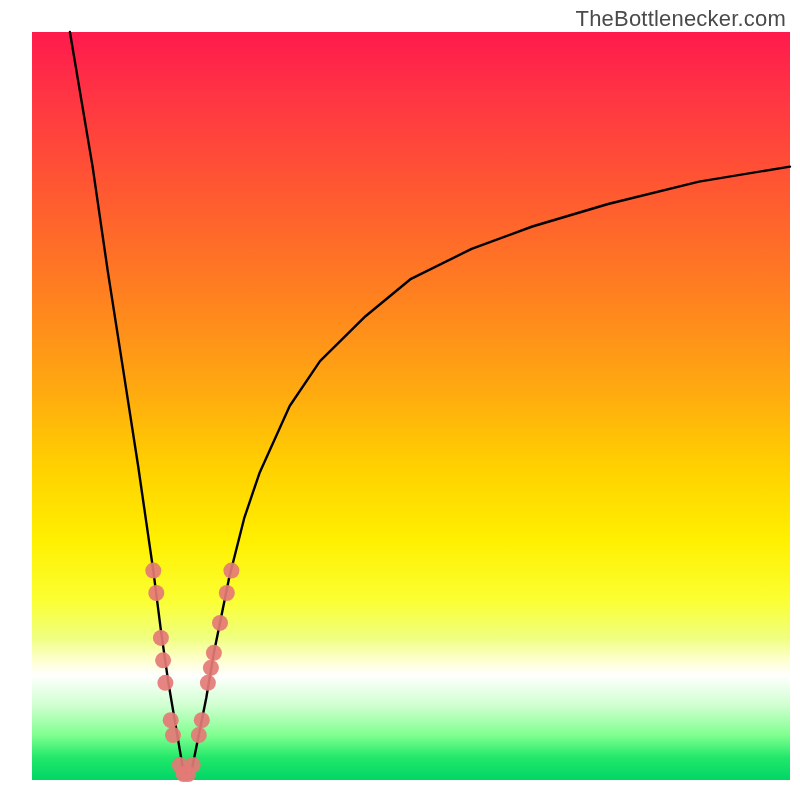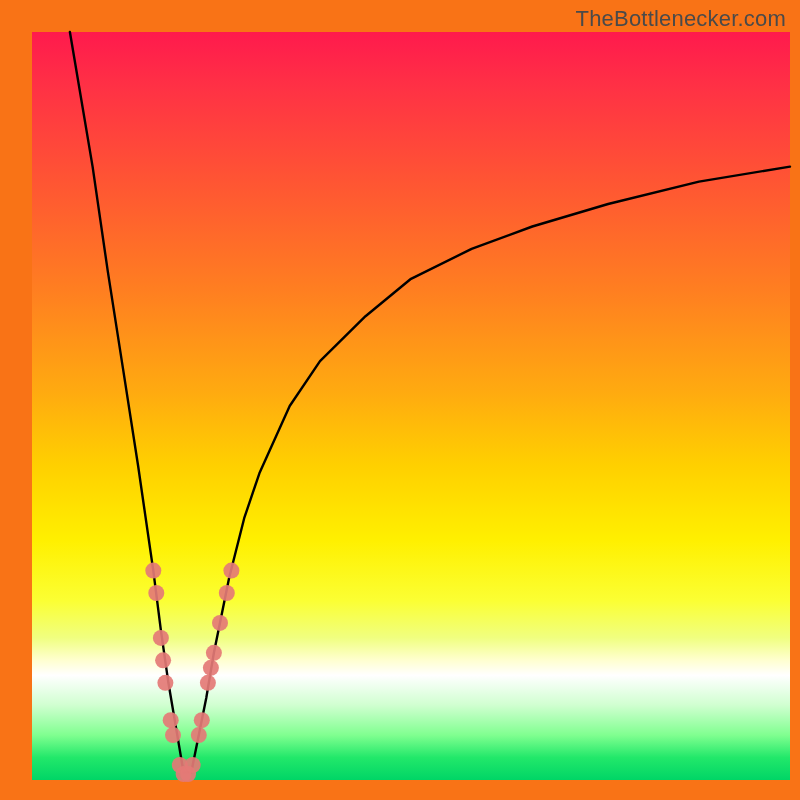--- a/index.html
+++ b/index.html
@@ -8,21 +8,21 @@
     width: 800px;
     height: 800px;
     overflow: hidden;
     background: #000;
     font-family: Arial, Helvetica, sans-serif;
   }
   .frame {
     position: absolute;
     left: 0; top: 0;
     width: 800px; height: 800px;
-    background: #f97316;
+    background: #ffffff;
   }
   .plot {
     position: absolute;
     background: linear-gradient(to bottom,
       #ff1a4d 0%,
       #ff3344 8%,
       #ff5533 20%,
       #ff8020 35%,
       #ffaa10 48%,
       #ffd000 58%,

